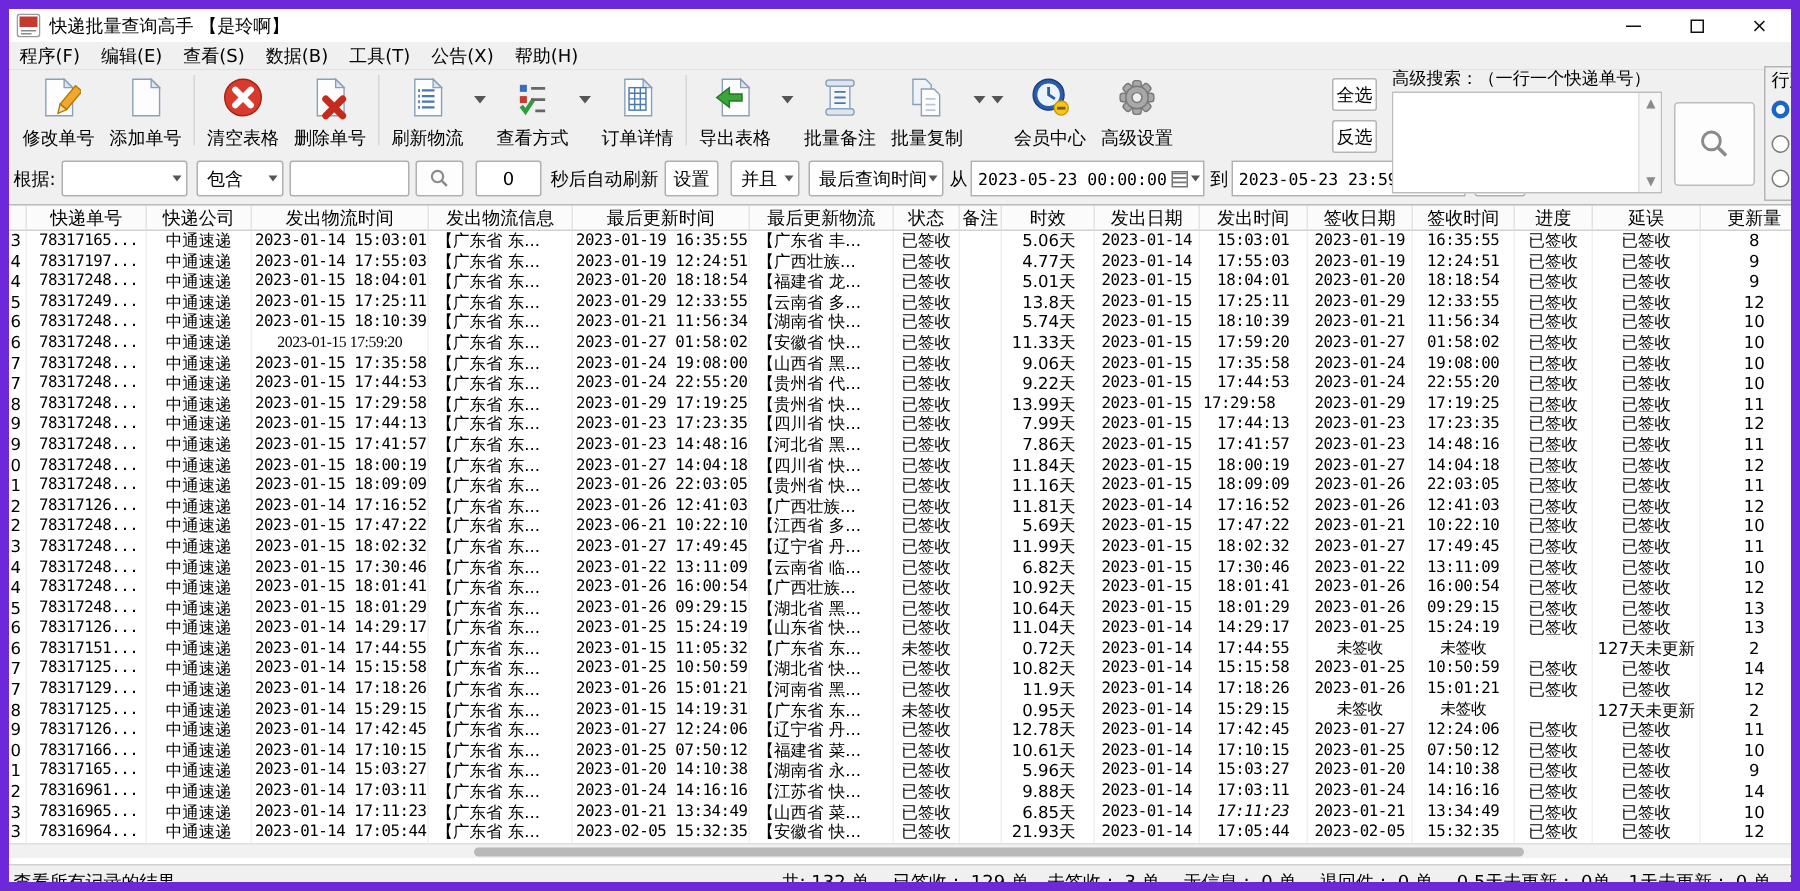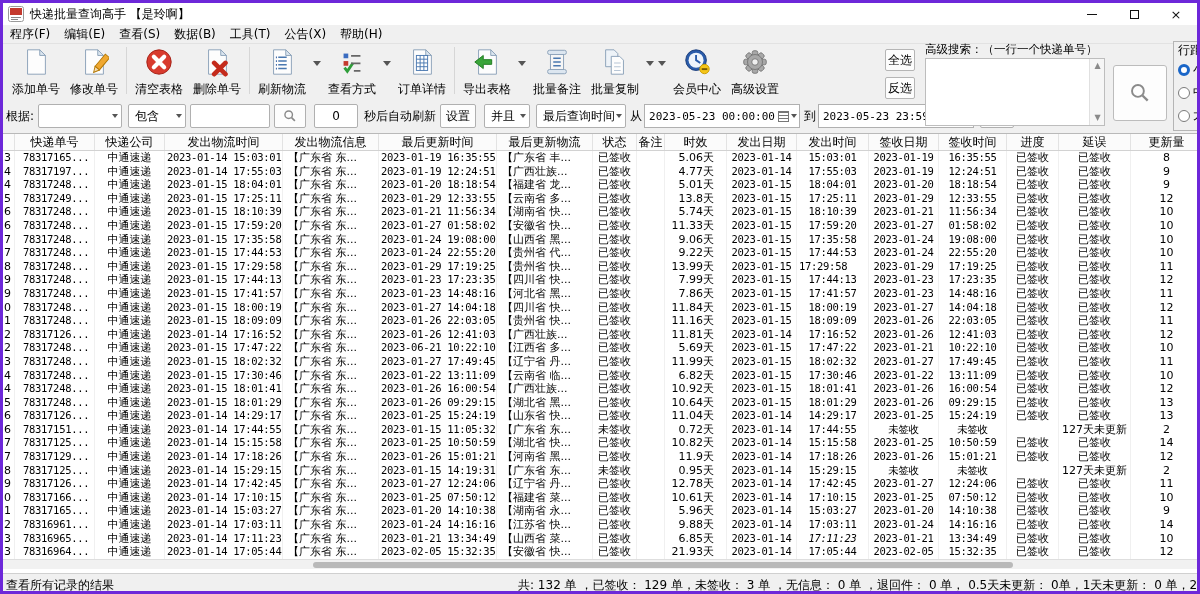--- a/index.html
+++ b/index.html
@@ -1,20 +1,20 @@
 <!DOCTYPE html>
 <html><head>
 <meta charset="utf-8">
 <style>
   html,body{margin:0;padding:0;background:#888;}
   *{box-sizing:border-box;}
   .window{
     position:relative;width:1200px;height:594px;background:#fff;overflow:hidden;
     font-family:"DejaVu Sans","Liberation Sans",sans-serif;color:#000;
-    border:3px solid #6d28d9;
+    border:6px solid #6d28d9;
   }
   
   .titlebar{height:22px;display:flex;align-items:center;background:#fff;}
   .app-icon{width:16px;height:16px;margin:0 6px 0 5px;flex:none;}
   .title-text{font-size:12px;line-height:22px;white-space:nowrap;}
   .win-controls{margin-left:auto;display:flex;height:100%;}
   .win-btn{width:42px;height:100%;display:flex;align-items:center;justify-content:center;font-size:13px;color:#111;}
   .glyph-min{width:10px;height:1px;background:#111;display:block;}
   .glyph-max{width:9px;height:9px;border:1px solid #111;display:block;}
   
@@ -106,33 +106,33 @@
       <span class="menu-item">工具(T)</span>
       <span class="menu-item">公告(X)</span>
       <span class="menu-item">帮助(H)</span>
     </div>
 
   <div class="toolbar" id="toolbar">
       <div class="tb-btn">
         <span><svg viewBox="0 0 32 32">
             <path d="M7 3 h13 l6 6 v20 h-19 z" fill="#fdfdfd" stroke="#8aa0b8"></path>
             <path d="M20 3 l6 6 h-6 z" fill="#dce6f0" stroke="#8aa0b8"></path>
-          </svg></span>
-        <span class="tb-label">添加单号</span>
-      </div>
-      <div class="tb-btn">
-        <span><svg viewBox="0 0 32 32">
-            <path d="M7 3 h13 l6 6 v20 h-19 z" fill="#fdfdfd" stroke="#8aa0b8"></path>
-            <path d="M20 3 l6 6 h-6 z" fill="#dce6f0" stroke="#8aa0b8"></path>
             <g transform="rotate(40 21 20)">
               <rect x="18.5" y="6" width="6" height="17" fill="#f0a830" stroke="#b37700"></rect>
               <path d="M18.5 23 l3 6 3-6 z" fill="#f6ddb2" stroke="#b37700"></path>
             </g>
           </svg></span>
         <span class="tb-label">修改单号</span>
+      </div>
+      <div class="tb-btn">
+        <span><svg viewBox="0 0 32 32">
+            <path d="M7 3 h13 l6 6 v20 h-19 z" fill="#fdfdfd" stroke="#8aa0b8"></path>
+            <path d="M20 3 l6 6 h-6 z" fill="#dce6f0" stroke="#8aa0b8"></path>
+          </svg></span>
+        <span class="tb-label">添加单号</span>
       </div>
       <div class="tb-sep"></div>
       <div class="tb-btn">
         <span><svg viewBox="0 0 32 32">
             <circle cx="16" cy="16" r="13" fill="#d83b2e" stroke="#a32015"></circle>
             <path d="M10.5 10.5 L21.5 21.5 M21.5 10.5 L10.5 21.5" stroke="#fff" stroke-width="4.5" stroke-linecap="round"></path>
           </svg></span>
         <span class="tb-label">清空表格</span>
       </div>
       <div class="tb-btn">
@@ -448,21 +448,21 @@
           <div class="g-cell mono" style="width: 70px; text-align: center;">2023-01-21</div>
           <div class="g-cell mono" style="width: 68px; text-align: center;">11:56:34</div>
           <div class="g-cell" style="width: 52px; text-align: center;">已签收</div>
           <div class="g-cell" style="width: 72px; text-align: center;">已签收</div>
           <div class="g-cell" style="width: 72px; text-align: center;">10</div>
         </div>
         <div class="g-row">
           <div class="g-cell" style="width: 12px; text-align: left; padding-left: 1px;">6</div>
           <div class="g-cell mono" style="width: 80px; text-align: left; padding-left: 8px;">78317248...</div>
           <div class="g-cell" style="width: 70px; text-align: center;">中通速递</div>
-          <div class="g-cell mono" style="width: 118px; text-align: center;">2023-01-15 17:59:20</div>
+          <div class="g-cell mono" style="width: 118px; text-align: center; font-family: Liberation Serif, serif;">2023-01-15 17:59:20</div>
           <div class="g-cell" style="width: 96px; text-align: left; padding-left: 5px;">【广东省 东...</div>
           <div class="g-cell mono" style="width: 118px; text-align: center;">2023-01-27 01:58:02</div>
           <div class="g-cell" style="width: 96px; text-align: left; padding-left: 5px;">【安徽省 快...</div>
           <div class="g-cell" style="width: 44px; text-align: center;">已签收</div>
           <div class="g-cell" style="width: 28px; text-align: center;"></div>
           <div class="g-cell" style="width: 62px; text-align: right; padding-right: 12px;">11.33天</div>
           <div class="g-cell mono" style="width: 70px; text-align: center;">2023-01-15</div>
           <div class="g-cell mono" style="width: 72px; text-align: center;">17:59:20</div>
           <div class="g-cell mono" style="width: 70px; text-align: center;">2023-01-27</div>
           <div class="g-cell mono" style="width: 68px; text-align: center;">01:58:02</div>

